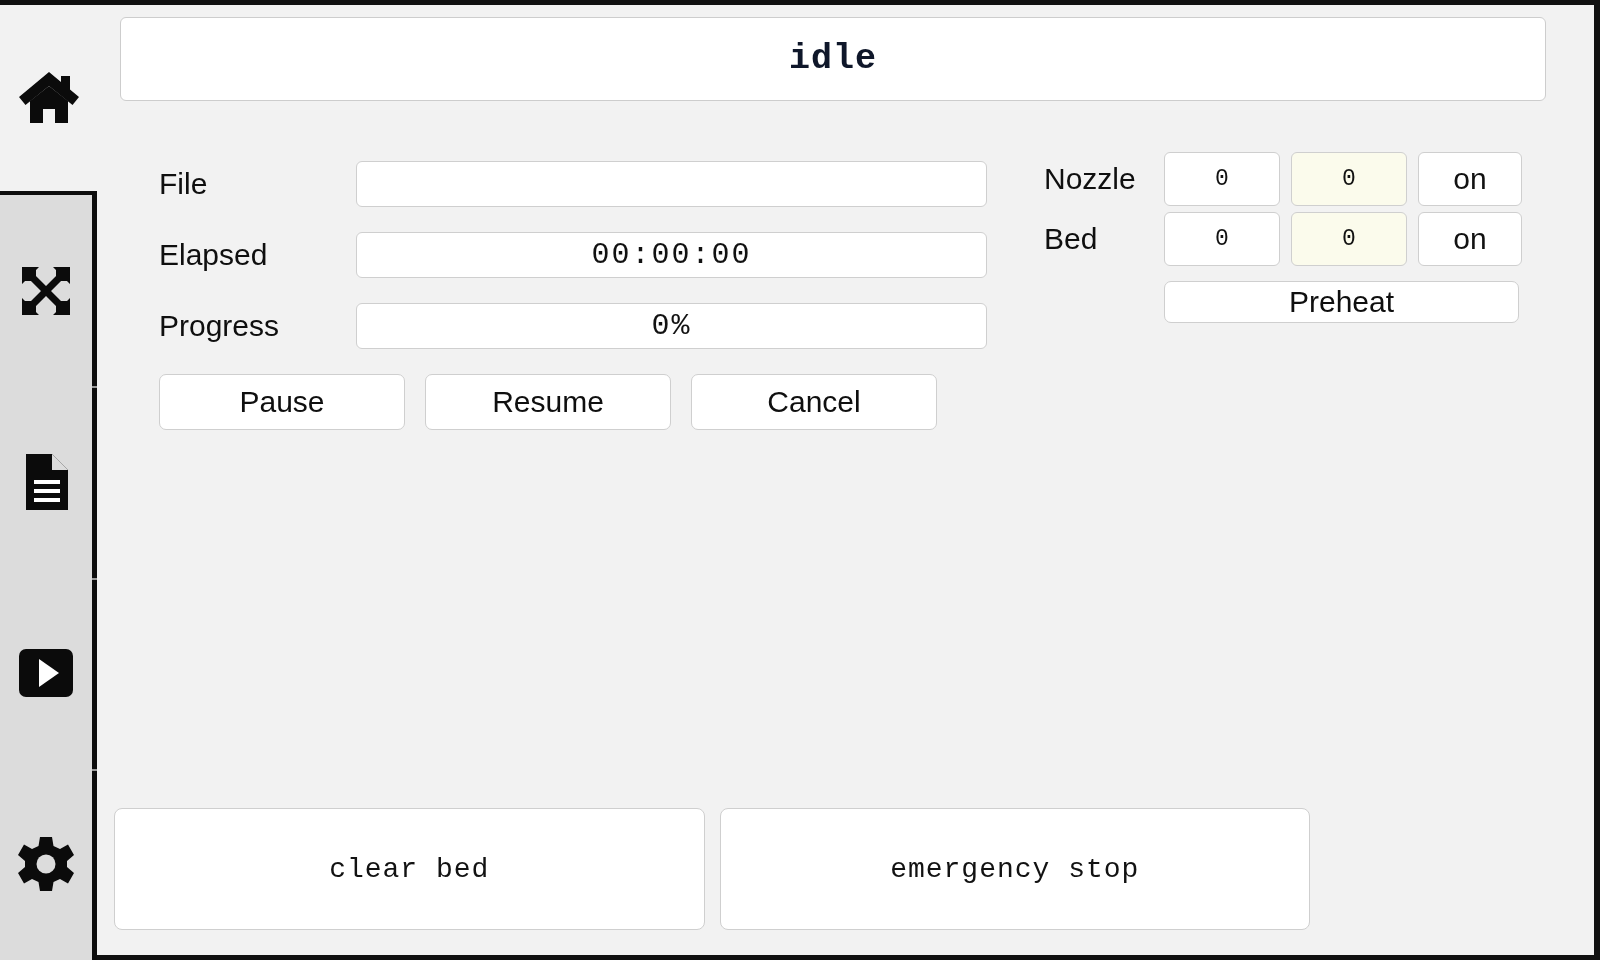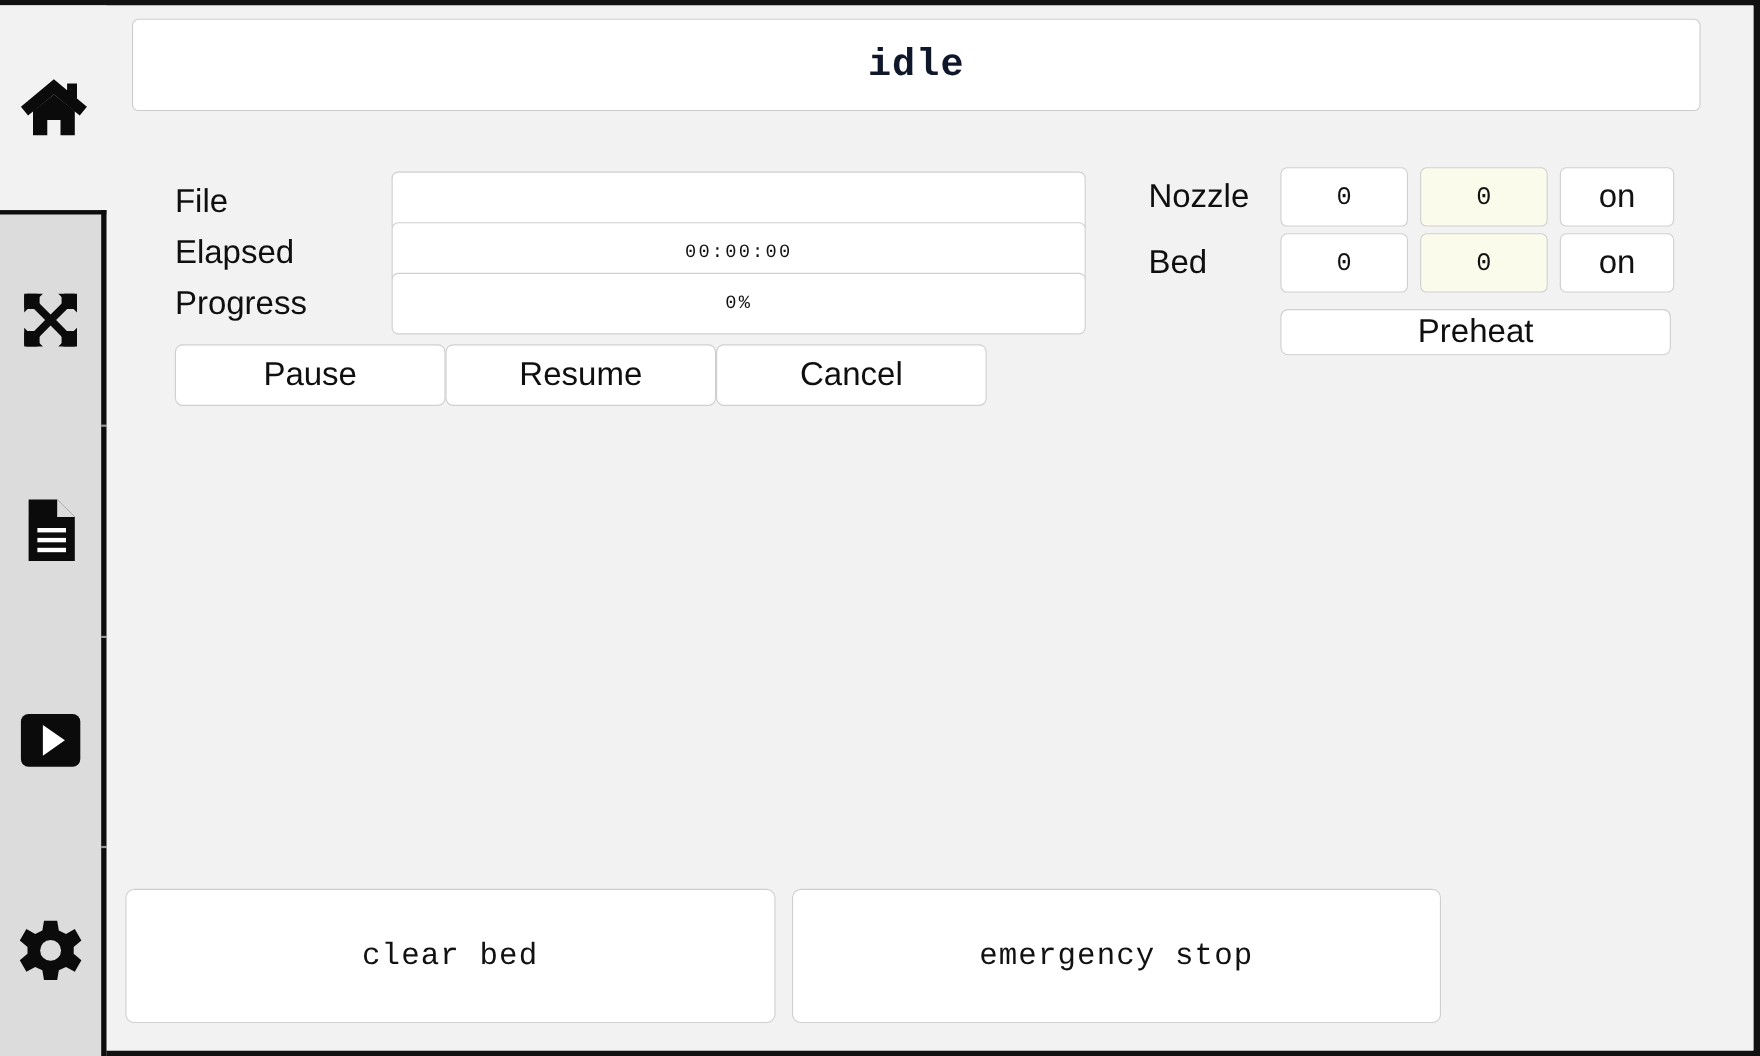--- a/index.html
+++ b/index.html
@@ -110,47 +110,49 @@
     position: absolute;
     left: 62px;
     top: 156px;
     width: 828px;
   }
 
   .info-row {
     display: flex;
     align-items: center;
     height: 46px;
+    margin-bottom: 25px;
   }
 
   .info-label {
     width: 197px;
     flex: 0 0 197px;
     font-size: 30px;
     color: #0f0f0f;
     line-height: 46px;
   }
 
   .info-field {
     flex: 1 1 auto;
-    height: 56px;
+    height: 46px;
     background: #ffffff;
     border: 1px solid #cfcfcf;
     border-radius: 6px;
     display: flex;
     align-items: center;
     justify-content: center;
     font-family: "Liberation Mono", monospace;
-    font-size: 17px;
+    font-size: 30px;
     color: #121212;
     letter-spacing: 2px;
   }
 
   .btn-row {
     display: flex;
+    gap: 20px;
     margin-top: 14px;
     align-items: flex-end;
   }
 
   .ctrl-btn {
     width: 246px;
     height: 56px;
     background: #ffffff;
     border: 1px solid #cfcfcf;
     border-radius: 7px;

